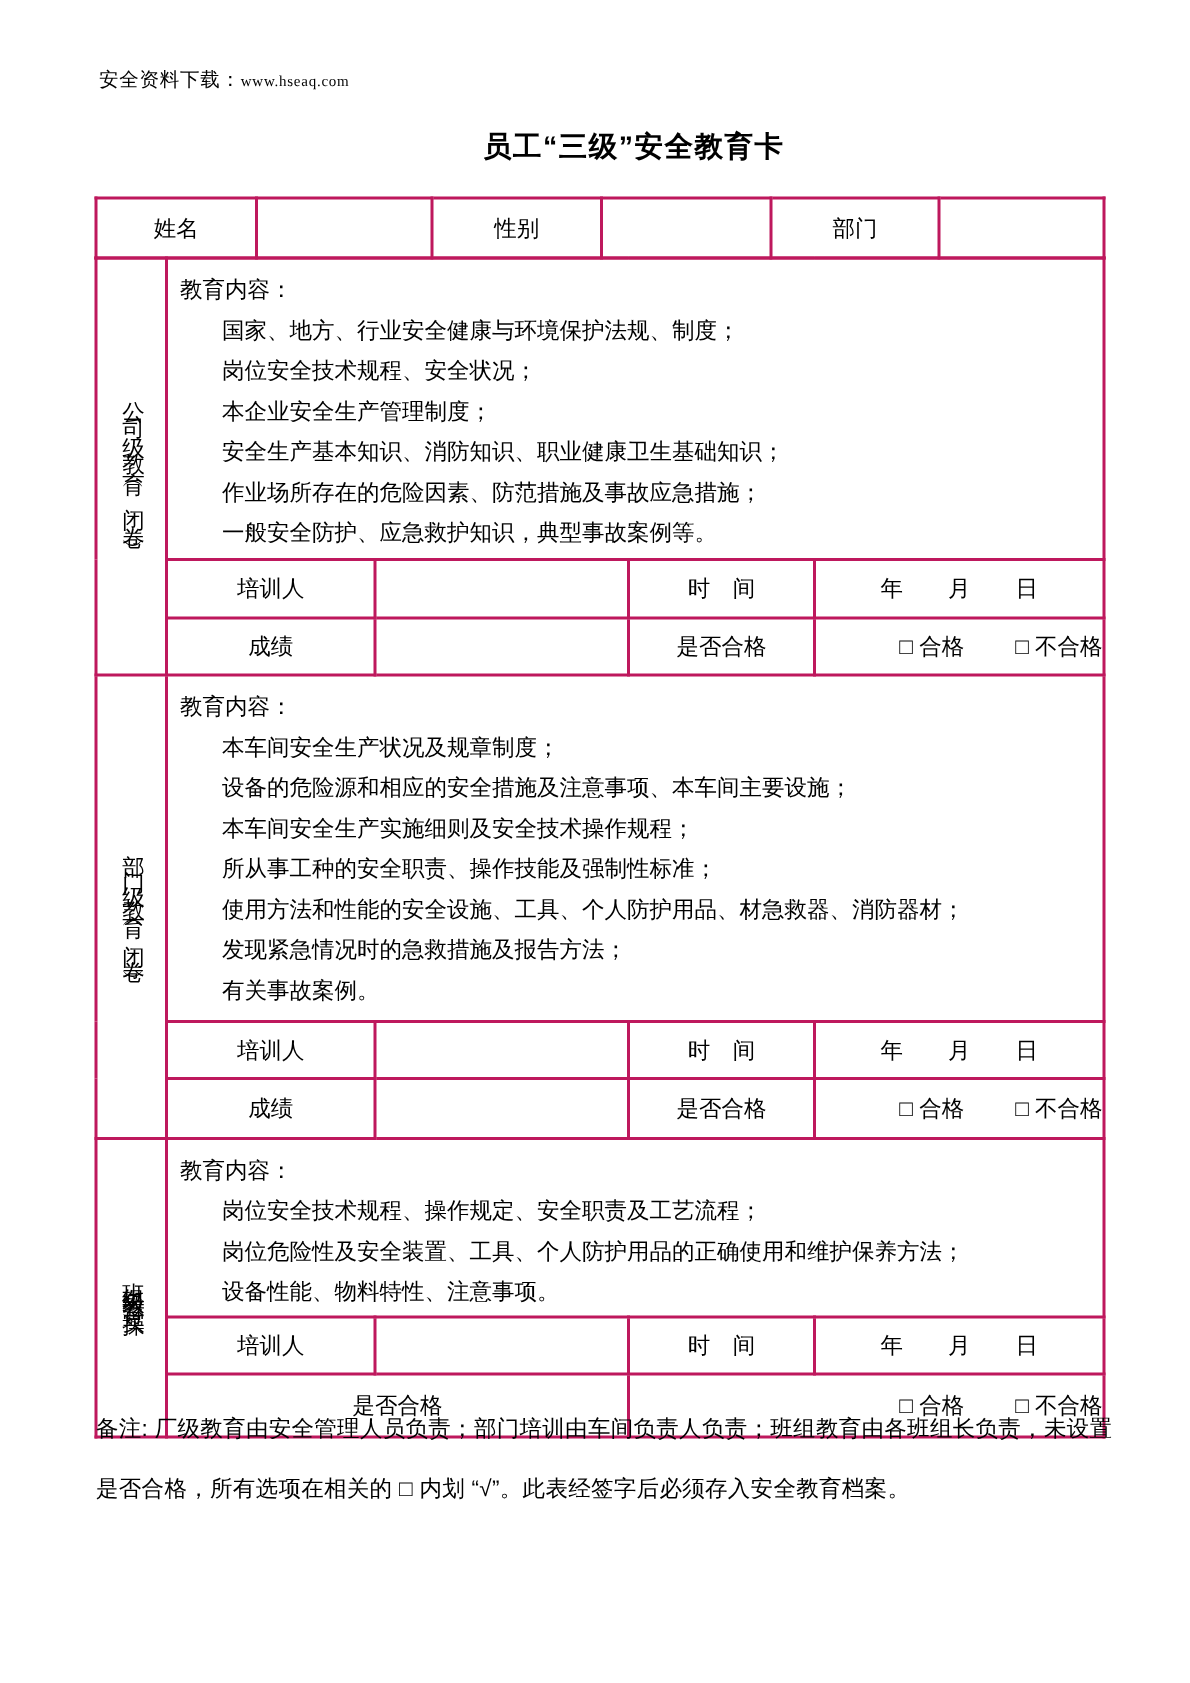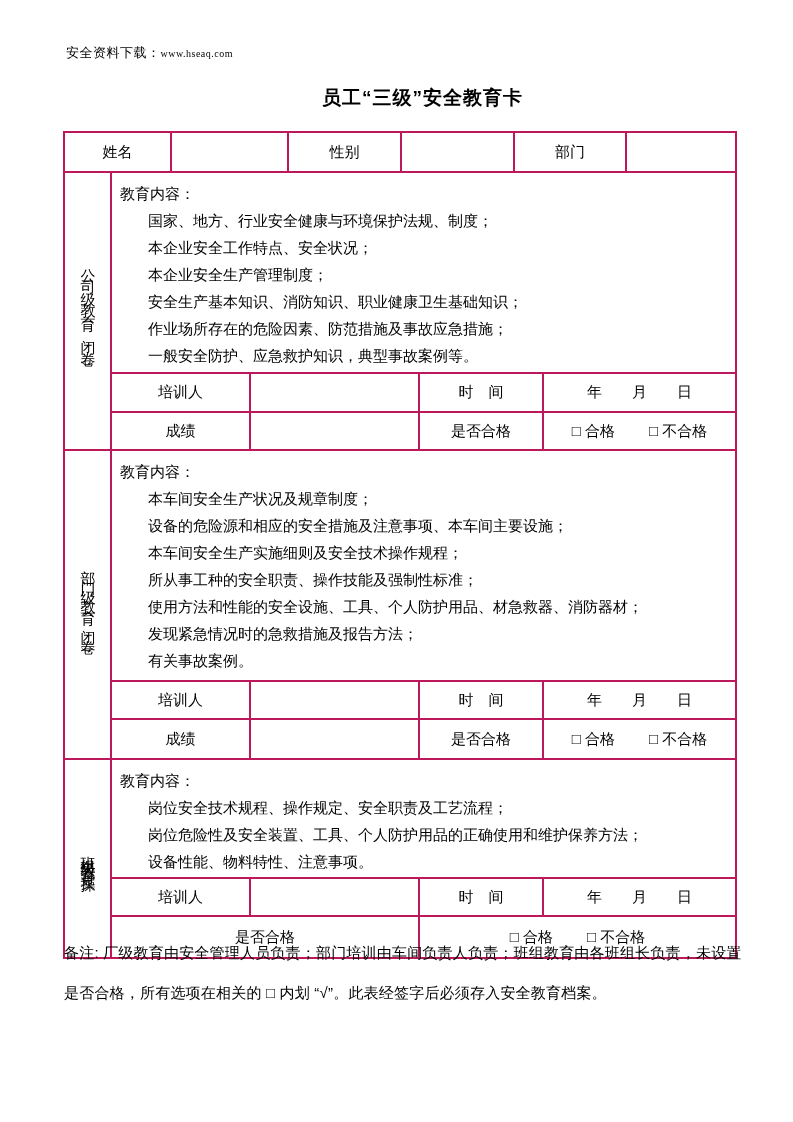--- a/index.html
+++ b/index.html
@@ -43,21 +43,21 @@
   .v3 span { letter-spacing: 3px; }
 
   .content-cell { vertical-align: top; padding: 7px 4px 2px 8px; }
   .content-cell .heading { line-height: 27px; }
   .content-cell .cline { line-height: 27px; padding-left: 28px; }
 
   .row-cell { text-align: center; vertical-align: middle; height: 36px; }
   .h37 { height: 37px; }
   .h38 { height: 38px; }
   .h40 { height: 40px; }
-  .opt-cell { text-align: center; vertical-align: middle; }
+  .opt-cell { text-align: right; vertical-align: middle; }
   .opt-cell .opt { white-space: pre; }
   .opt-cell .opt + .opt { margin-left: 34px; }
 
   .c1 { height: 190px; }
   .c2 { height: 220px; }
   .c3 { height: 108px; }
 
   .remarks {
     position: absolute; left: 64px; top: 933px; width: 690px;
     font-size: 15px;
@@ -100,21 +100,21 @@
       <col style="width:124px">
       <col style="width:193px">
     </colgroup>
 
   <tbody>
       <tr>
     <td class="vlabel v1" rowspan="3"><span>公司级教育（闭卷）</span></td>
     <td class="content-cell c1" colspan="4">
       <div class="heading">教育内容：</div>
       <div class="cline">国家、地方、行业安全健康与环境保护法规、制度；</div>
-      <div class="cline">本企业安全工作特点、安全状况；</div>
+      <div class="cline">岗位安全技术规程、安全状况；</div>
       <div class="cline">本企业安全生产管理制度；</div>
       <div class="cline">安全生产基本知识、消防知识、职业健康卫生基础知识；</div>
       <div class="cline">作业场所存在的危险因素、防范措施及事故应急措施；</div>
       <div class="cline">一般安全防护、应急救护知识，典型事故案例等。</div>
     </td>
   </tr>
   <tr>
     <td class="row-cell h37">培训人</td>
     <td class="row-cell h37"></td>
     <td class="row-cell h37">时　间</td>

